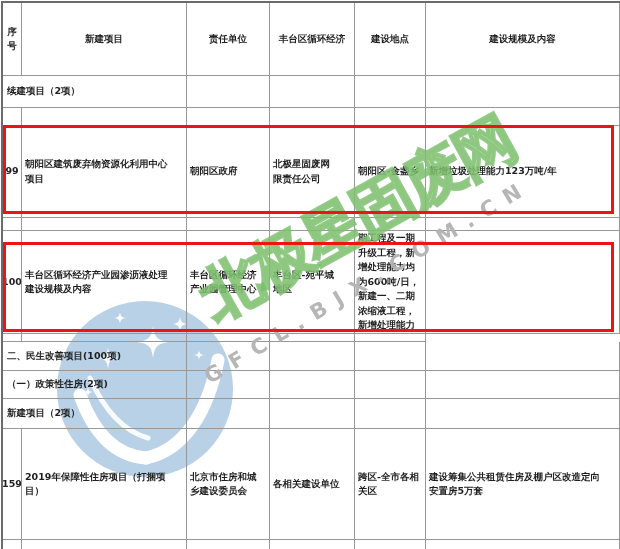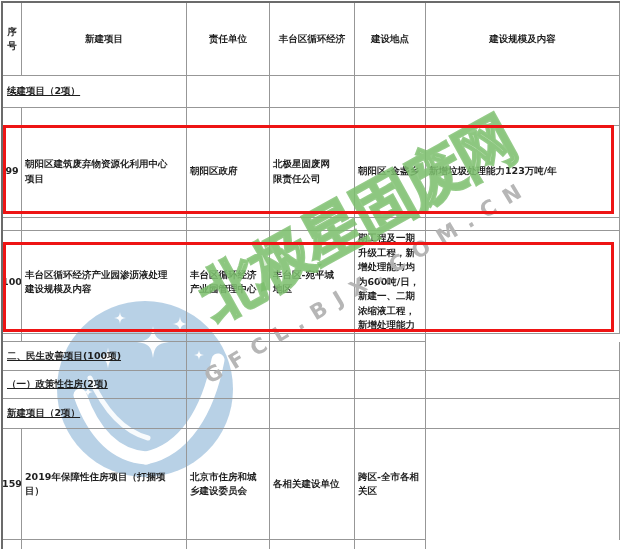--- a/index.html
+++ b/index.html
@@ -9,21 +9,21 @@
   .tbl{position:absolute;left:1px;top:1px;width:617px;display:grid;z-index:2;
        grid-template-columns:19px 165px 83px 85px 71px 194px;
        grid-template-rows:73px 32px 18px 92px 13px 103px 8px 29px 28px 30px 111px 9px;
        border-top:2px solid #6b6b6b;border-left:2px solid #6b6b6b;}
   .cl{border-right:1px solid #979797;border-bottom:1px solid #979797;
       box-sizing:border-box;display:flex;align-items:center;
       font-size:9.5px;font-weight:700;color:#1f1f1f;line-height:1.52;
       white-space:pre-line;padding:0 3px;overflow:hidden;}
   .hd{justify-content:center;text-align:center;}
   .num{justify-content:center;padding:0;}
-  .sec{grid-column:1/3;padding-left:4px;text-decoration:underline;}
+  .sec{grid-column:1/3;padding-left:4px;}
   .nb{border-bottom:none;}
   
   .hl{position:absolute;left:3px;width:611px;border:3px solid #ee1414;
       box-sizing:border-box;z-index:5;}
   #hl1{top:125px;height:89px;}
   #hl2{top:242px;height:90px;}
   
   .wm-logo{position:absolute;left:56px;top:300px;z-index:1;}
   .wm-brand{position:absolute;left:0;top:0;z-index:4;white-space:nowrap;
       transform:translate(186px,268px) rotate(-29deg);transform-origin:0 0;
@@ -131,20 +131,22 @@
     <div class="cl"></div>
 
     <div class="cl num">159</div>
     <div class="cl">2019年保障性住房项目（打捆项
 目）</div>
     <div class="cl">北京市住房和城
 乡建设委员会</div>
     <div class="cl">各相关建设单位</div>
     <div class="cl">跨区-全市各相
 关区</div>
+    <div class="cl">建设筹集公共租赁住房及棚户区改造定向
+安置房5万套</div>
 
     <div class="cl nb"></div>
     <div class="cl nb"></div>
     <div class="cl nb"></div>
     <div class="cl nb"></div>
     <div class="cl nb"></div>
     <div class="cl nb"></div>
   </div>
 
   <div class="hl" id="hl1"></div>

